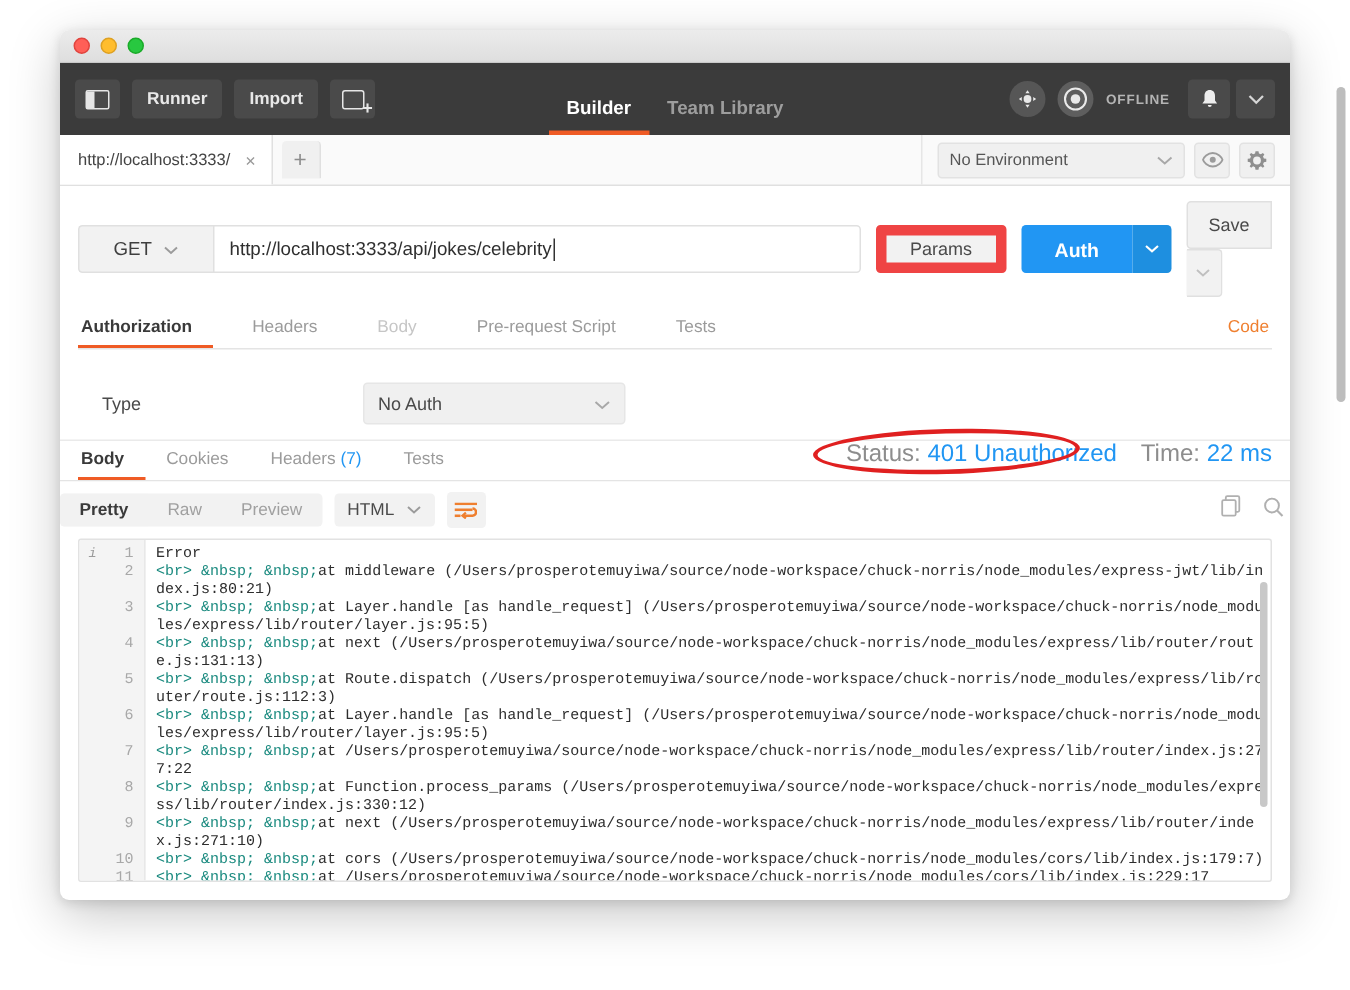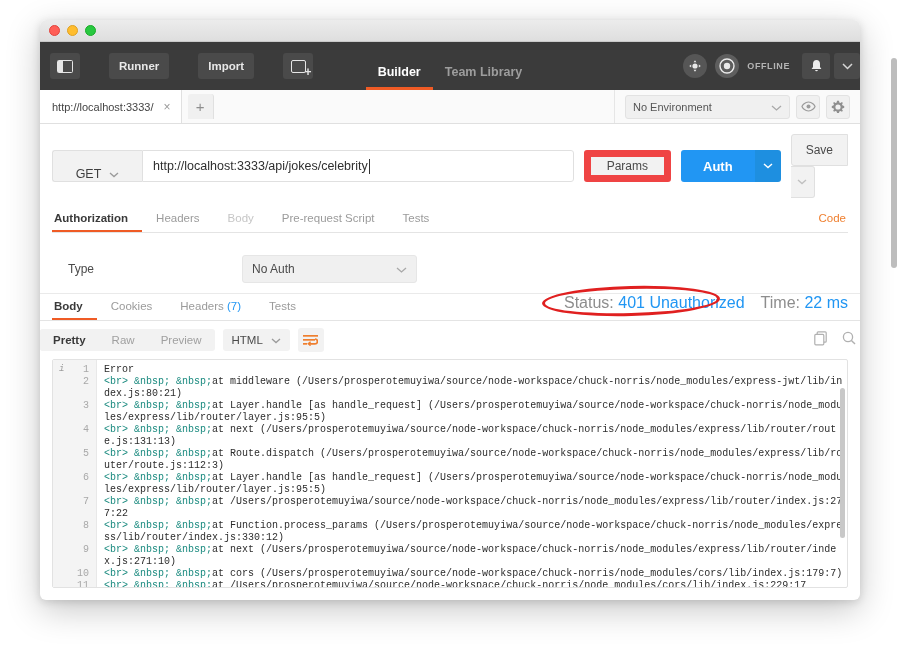--- a/index.html
+++ b/index.html
@@ -72,21 +72,21 @@
 
   .headtabs { position:absolute; left:0; right:0; display:flex; justify-content:center;
               align-items:flex-end; height:48px; pointer-events:none; }
   .headtab {
     pointer-events:auto;
     font-size:12.5px; color:#9d9d9d; padding: 0 12px 11px 12px;
     cursor:pointer; font-weight:bold;
   }
   .headtab.active { color:#ffffff; border-bottom:3px solid #ef5b25; padding-bottom:8px; }
 
-  .head-right { margin-left:auto; display:flex; align-items:center; }
+  .head-right { margin-left:auto; display:flex; align-items:center; padding-right:10px; }
   .circ {
     width:24px; height:24px; border-radius:50%; background:#565656;
     display:flex; align-items:center; justify-content:center; margin-right:8px;
     cursor:pointer;
   }
   .circ svg { display:block; }
   .offline-txt { font-size:9px; color:#b4b4b4; letter-spacing:0.6px; font-weight:bold; margin-right:12px; }
   .bell {
     width:28px; height:26px; border-radius:3px; background:#4a4a4a;
     display:flex; align-items:center; justify-content:center; margin-right:4px; cursor:pointer;
@@ -128,21 +128,21 @@
     width:24px; height:24px; background:#f0f0f0; border:1px solid #e2e2e2; border-radius:3px;
     display:flex; align-items:center; justify-content:center; cursor:pointer;
   }
 
   
   .reqarea { background:#fff; padding: 10px 12px 0 12px; flex:0 0 auto; }
   .urlrow { display:flex; align-items:center; gap:0; }
   .methodbox {
     width:90px; height:32px; background:#f2f2f2;
     border:1px solid #e0e0e0; border-right:none; border-radius:3px 0 0 3px;
-    display:flex; align-items:flex-end; justify-content:center; gap:8px;
+    display:flex; align-items:center; justify-content:center; gap:8px;
     font-size:12.5px; color:#3f3f3f; cursor:pointer;
   }
   .urlbox {
     flex:1; height:32px; background:#fff; border:1px solid #e0e0e0;
     border-radius:0 3px 3px 0; display:flex; align-items:center;
     padding: 0 10px; font-size:12.5px; color:#2f2f2f;
     position:relative;
   }
   .caret { display:inline-block; width:1px; height:15px; background:#333; margin-left:1px; }
   .paramsbtn {
@@ -168,21 +168,21 @@
     font-size:12px; color:#4a4a4a; cursor:pointer;
   }
   .savecv {
     width:24px; height:32px; background:#f2f2f2; border:1px solid #e0e0e0; border-left:none;
     border-radius:0 3px 3px 0; display:flex; align-items:center; justify-content:center; cursor:pointer;
   }
 
   
   .subtabs {
     margin-top:8px; display:flex; align-items:flex-end;
-    border-bottom:1px solid #e4e4e4; position:relative;
+    border-bottom:1px solid #e4e4e4; position:relative;gap:12px;
   }
   .subtab {
     font-size:11.5px; color:#9b9b9b; padding: 6px 14px 8px 14px; cursor:pointer;
   }
   .subtab:first-child { padding-left:2px; }
   .subtab.active { color:#3a3a3a; font-weight:bold; border-bottom:2px solid #ef5b25; padding-bottom:6px; }
   .subtab.dim { color:#c6c6c6; }
   .codelink {
     margin-left:auto; font-size:11.5px; color:#ef7f2f; cursor:pointer; padding: 6px 2px 8px 0;
   }
@@ -279,21 +279,21 @@
 <div class="page">
   <div class="window">
 
     <div class="titlebar">
       <span class="dot red"></span>
       <span class="dot yellow"></span>
       <span class="dot green"></span>
     </div>
 
     <div class="apphead">
-      <div style="display:flex;align-items:center;padding-left:10px;gap:21px;">
+      <div style="display:flex;align-items:center;padding-left:10px;">
         <div class="hbtn icon-only">
           <span class="sidebar-toggle-glyph"></span>
         </div>
         <div class="hbtn">Runner</div>
         <div class="hbtn">Import</div>
         <div class="hbtn icon-only">
           <span class="newtab-glyph"></span>
         </div>
       </div>
 

